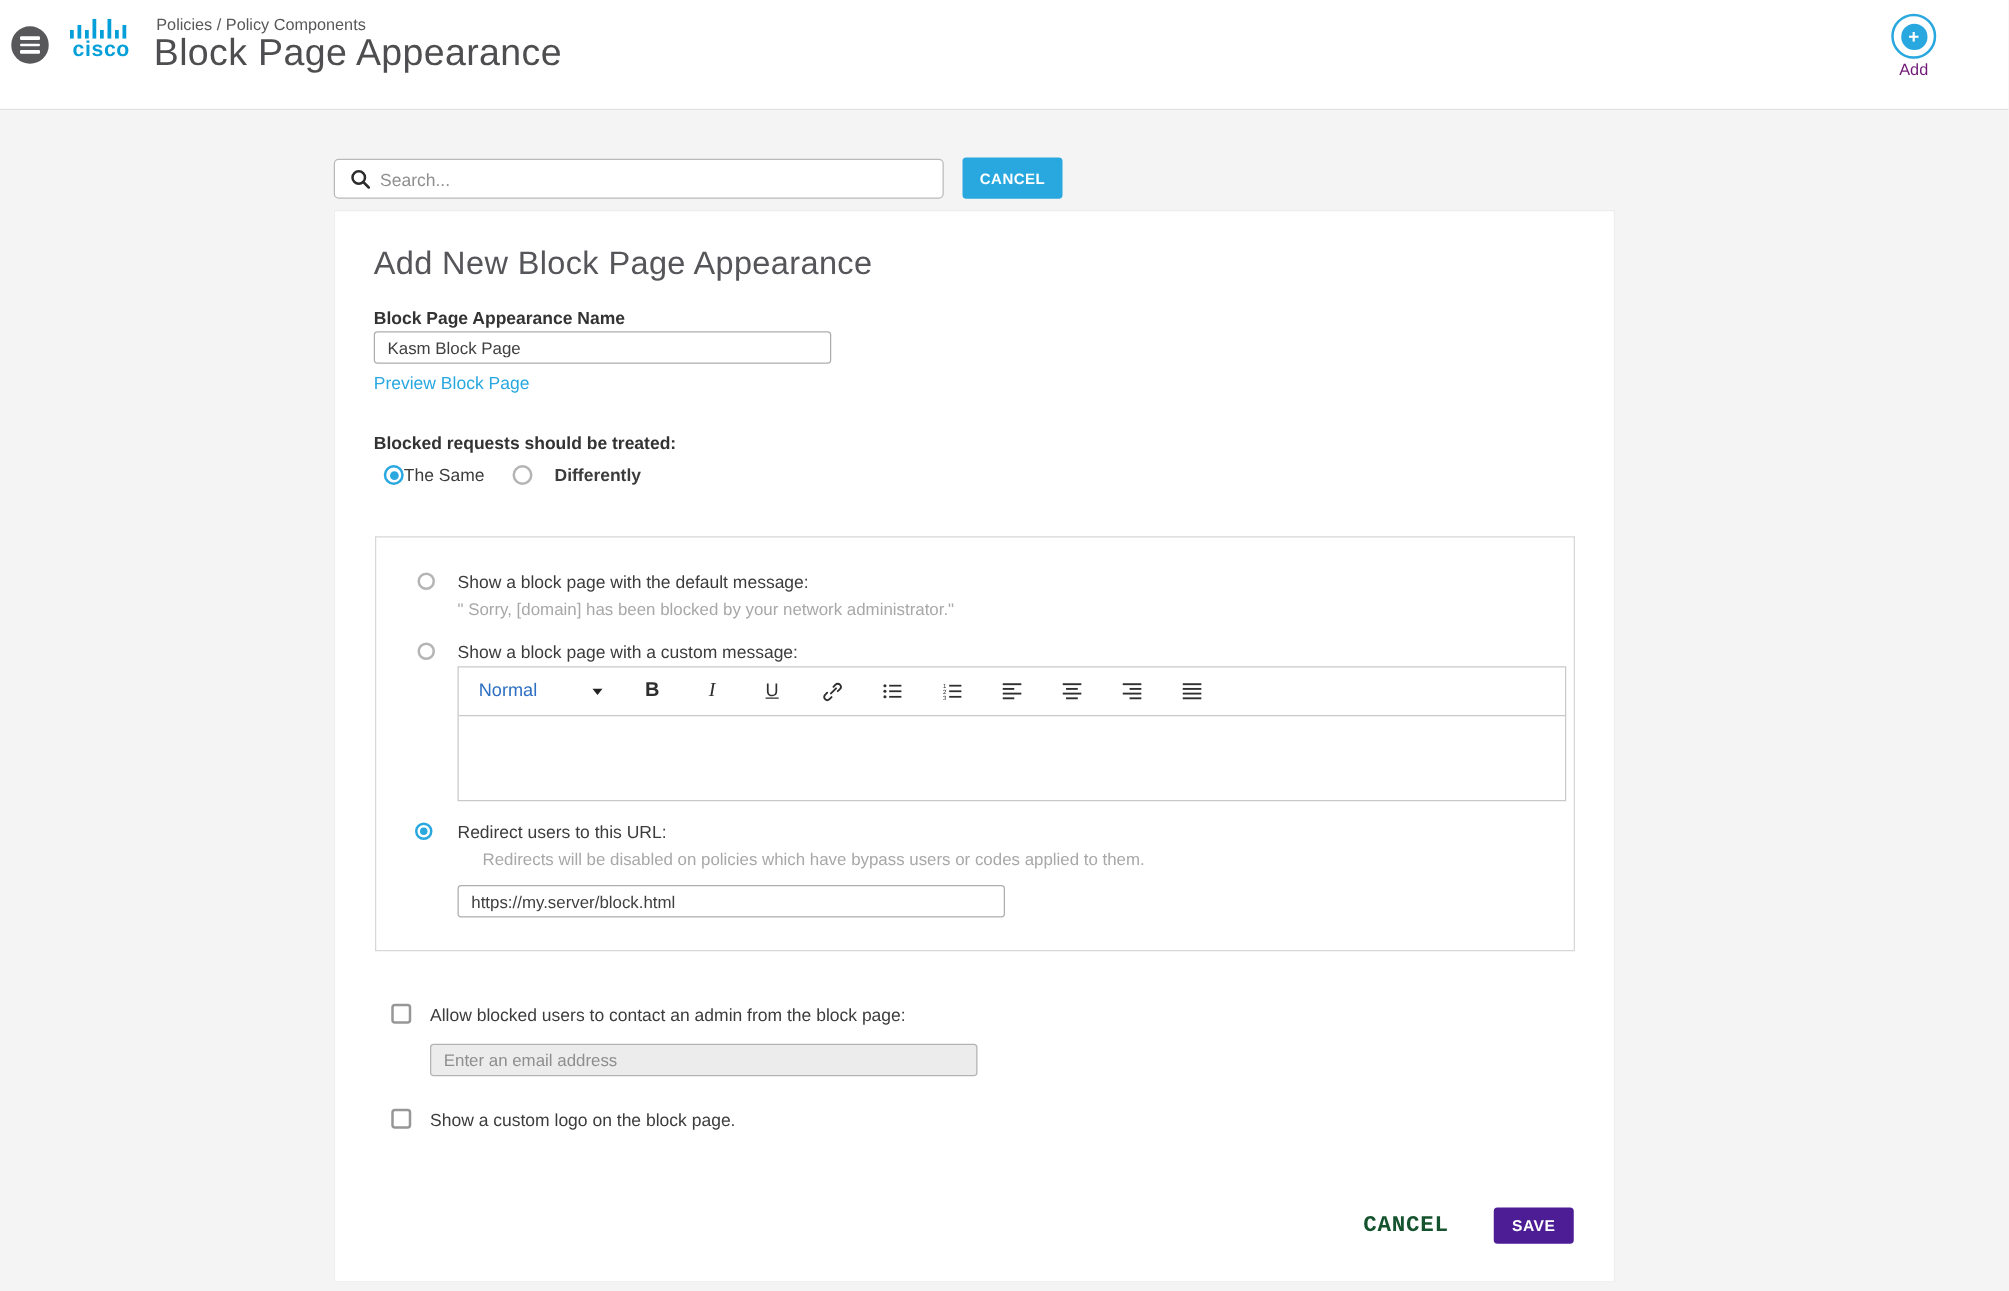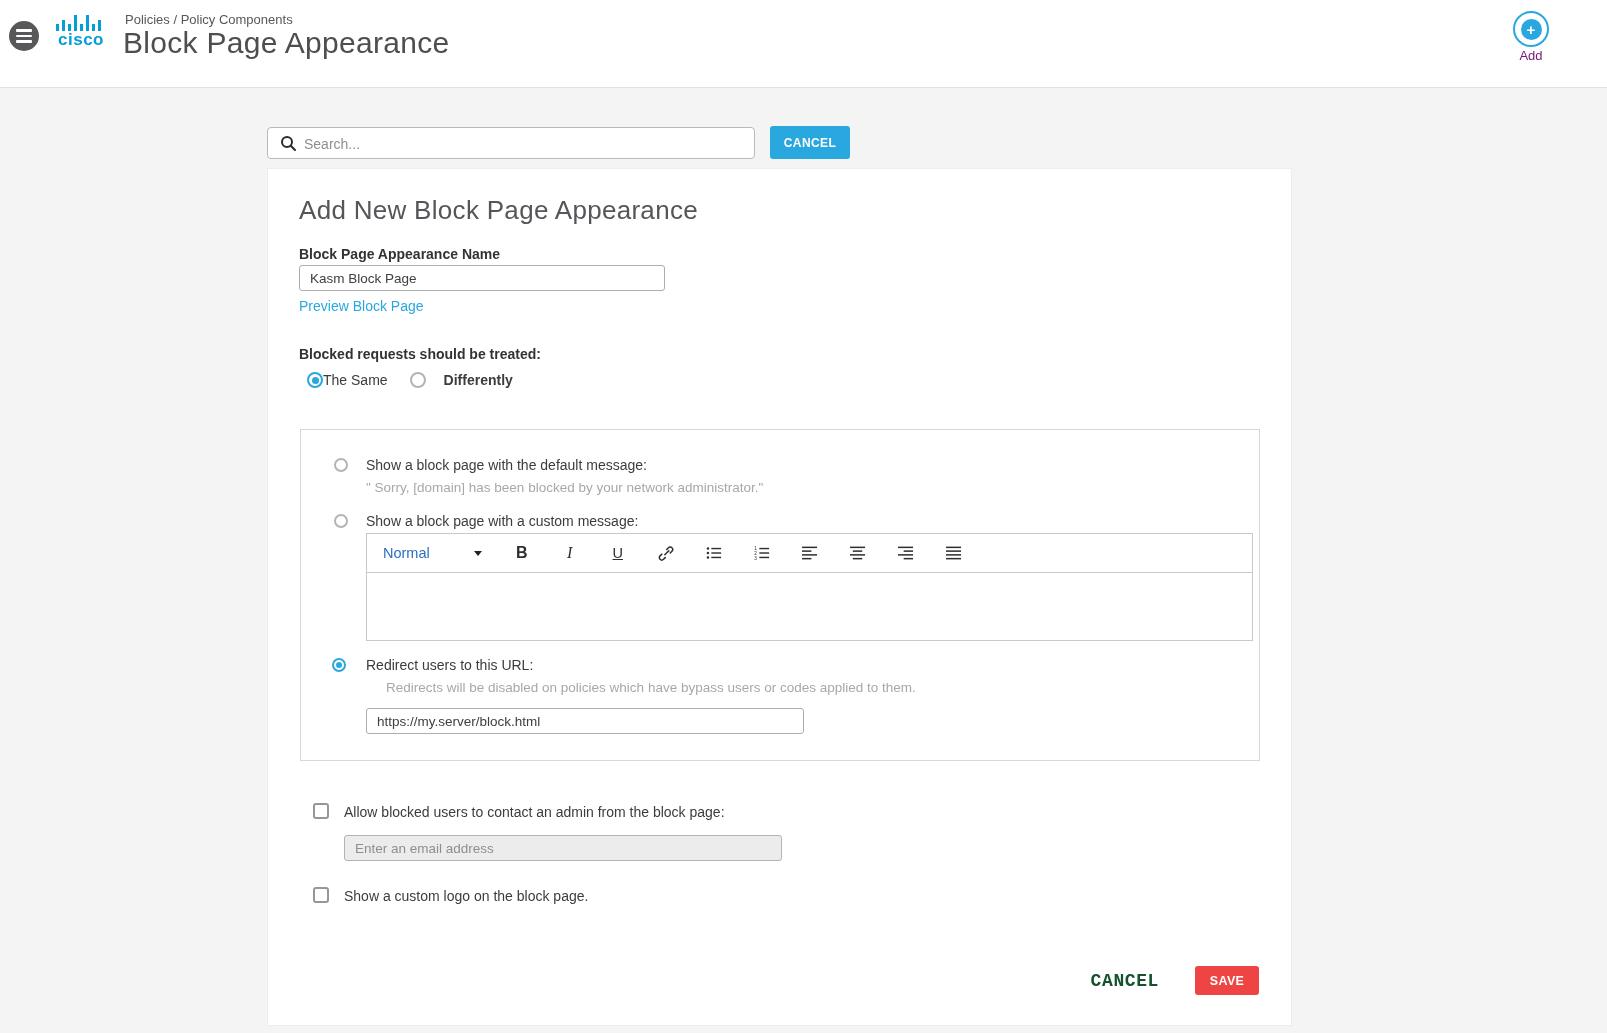--- a/index.html
+++ b/index.html
@@ -60,21 +60,21 @@
   .tb-under{font-size:14.5px;text-decoration:underline;}
   .editor-body{height:68px;}
 
   
   .disabled-input{background:#ececec;border:1px solid #b3b3b3;}
   .disabled-input::placeholder{color:#8e8e8e;}
 
   
   .card-footer{position:absolute;right:32px;top:797px;display:flex;align-items:center;gap:30px;}
   .cancel-link{font-size:18px;font-weight:bold;color:#14532d;letter-spacing:0.6px;background:none;border:none;cursor:pointer;font-family:Liberation Mono, monospace;}
-  .save-btn{width:64px;height:29px;background:#ef4444;color:#fff;border:none;border-radius:3px;font-size:12.5px;font-weight:bold;letter-spacing:0.4px;cursor:pointer;font-family:"Liberation Sans",sans-serif;}
+  .save-btn{width:64px;height:29px;background:#4c1d95;color:#fff;border:none;border-radius:3px;font-size:12.5px;font-weight:bold;letter-spacing:0.4px;cursor:pointer;font-family:"Liberation Sans",sans-serif;}
 
   svg{display:block;}
 </style>
 </head>
 <body>
 
 <div class="page">
 
   <div class="header">
     <div class="hamburger">

